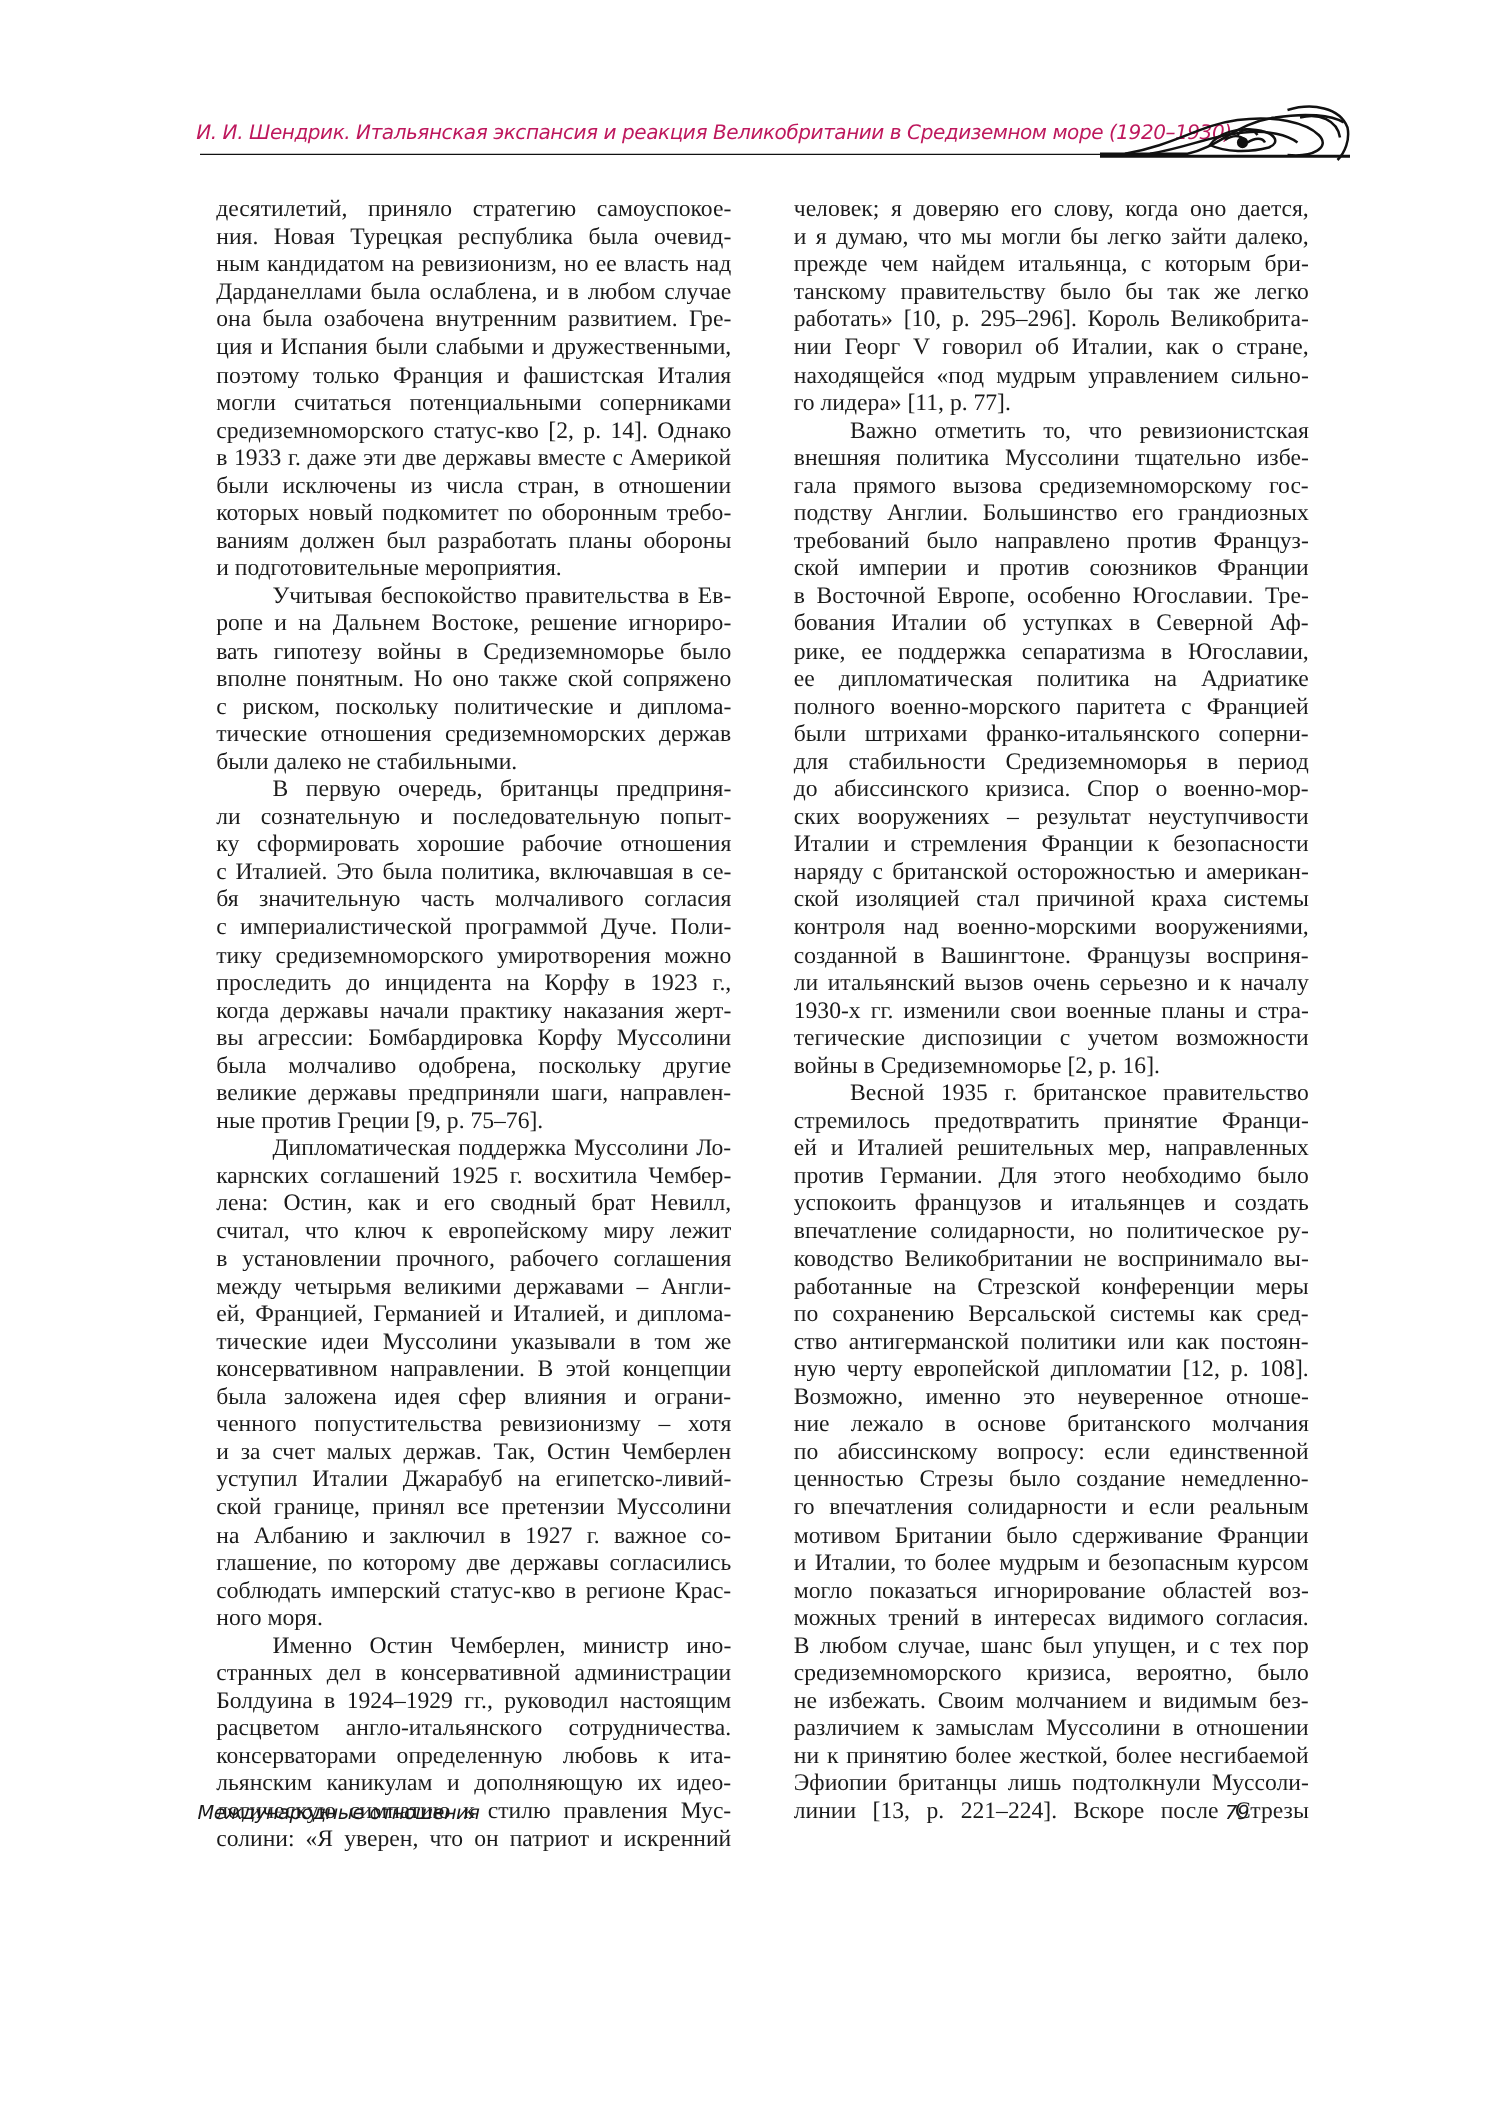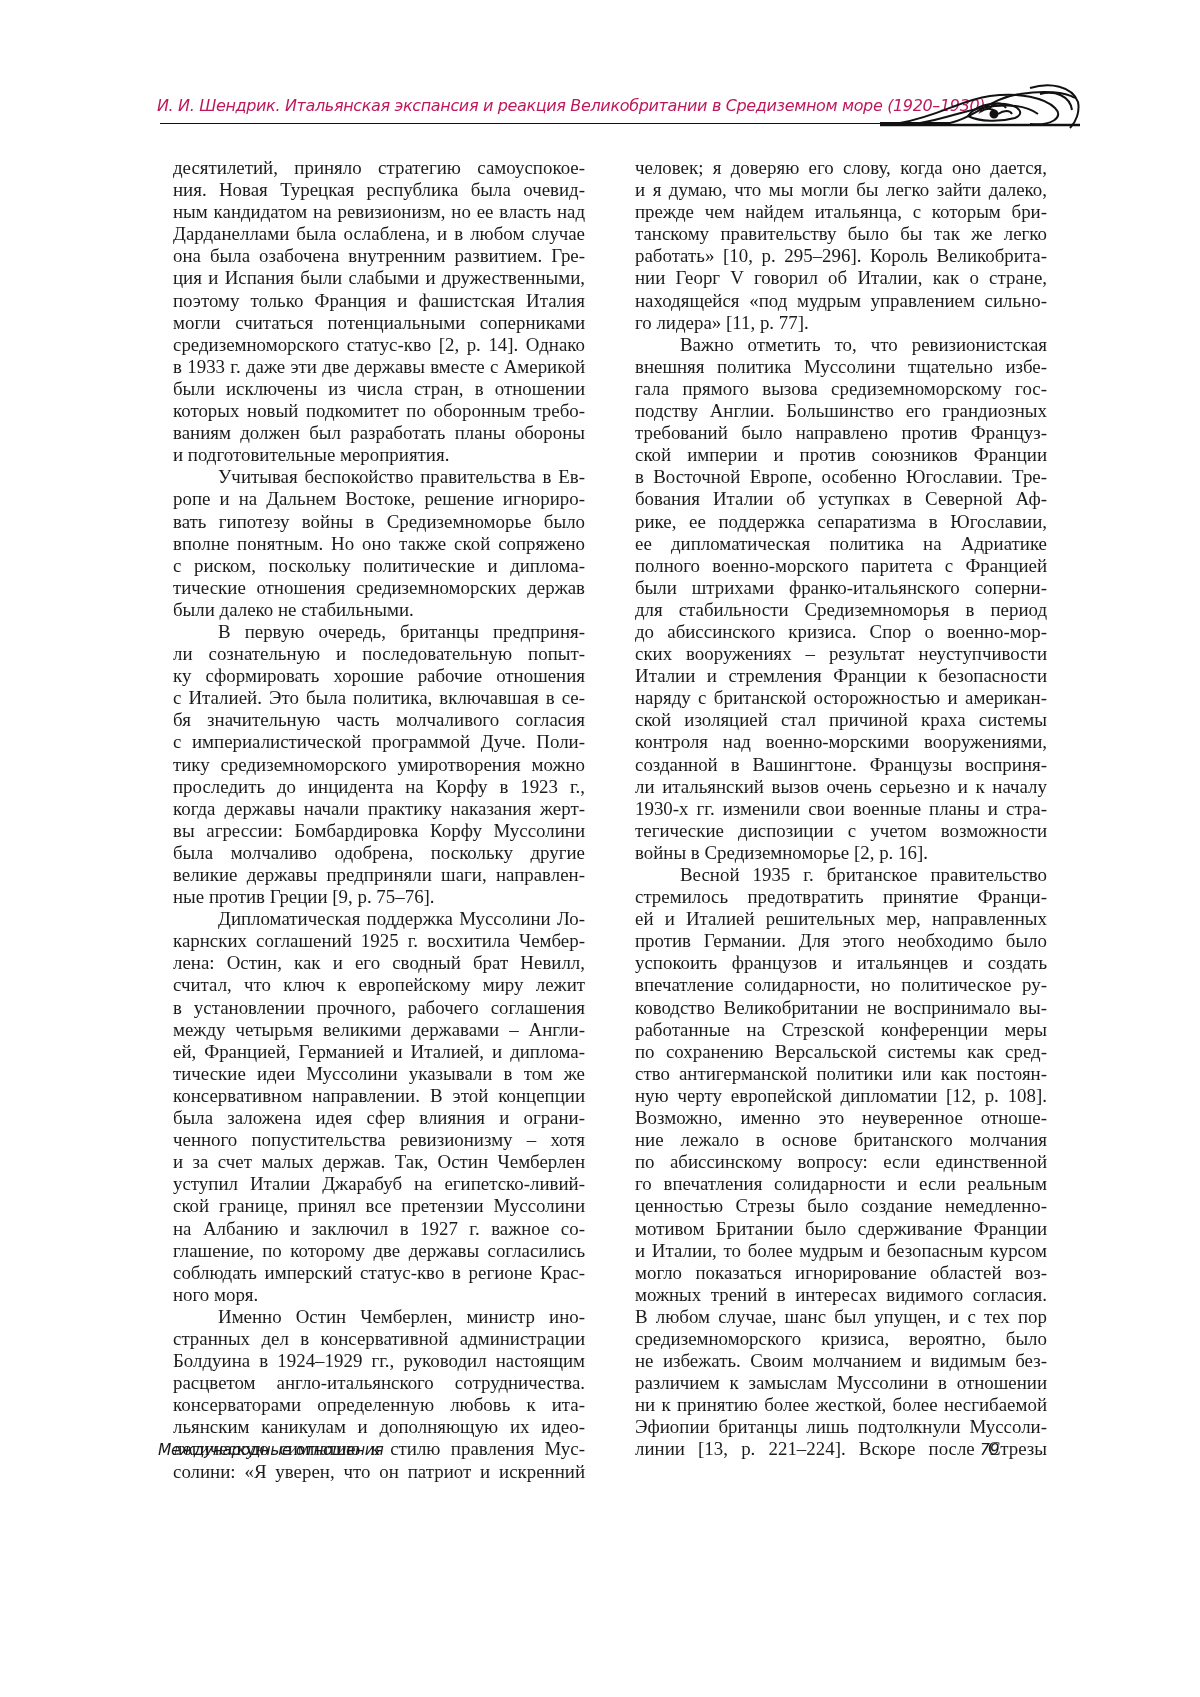--- a/index.html
+++ b/index.html
@@ -165,22 +165,22 @@
       <span class="line">успокоить французов и итальянцев и создать</span>
       <span class="line">впечатление солидарности, но политическое ру-</span>
       <span class="line">ководство Великобритании не воспринимало вы-</span>
       <span class="line">работанные на Стрезской конференции меры</span>
       <span class="line">по сохранению Версальской системы как сред-</span>
       <span class="line">ство антигерманской политики или как постоян-</span>
       <span class="line">ную черту европейской дипломатии [12, p. 108].</span>
       <span class="line">Возможно, именно это неуверенное отноше-</span>
       <span class="line">ние лежало в основе британского молчания</span>
       <span class="line">по абиссинскому вопросу: если единственной</span>
+      <span class="line">ценностью Стрезы было создание немедленно-</span>
       <span class="line">го впечатления солидарности и если реальным</span>
-      <span class="line">ценностью Стрезы было создание немедленно-</span>
       <span class="line">мотивом Британии было сдерживание Франции</span>
       <span class="line">и Италии, то более мудрым и безопасным курсом</span>
       <span class="line">могло показаться игнорирование областей воз-</span>
       <span class="line">можных трений в интересах видимого согласия.</span>
       <span class="line">В любом случае, шанс был упущен, и с тех пор</span>
       <span class="line">средиземноморского кризиса, вероятно, было</span>
       <span class="line">не избежать. Своим молчанием и видимым без-</span>
       <span class="line">различием к замыслам Муссолини в отношении</span>
       <span class="line">ни к принятию более жесткой, более несгибаемой</span>
       <span class="line">Эфиопии британцы лишь подтолкнули Муссоли-</span>

